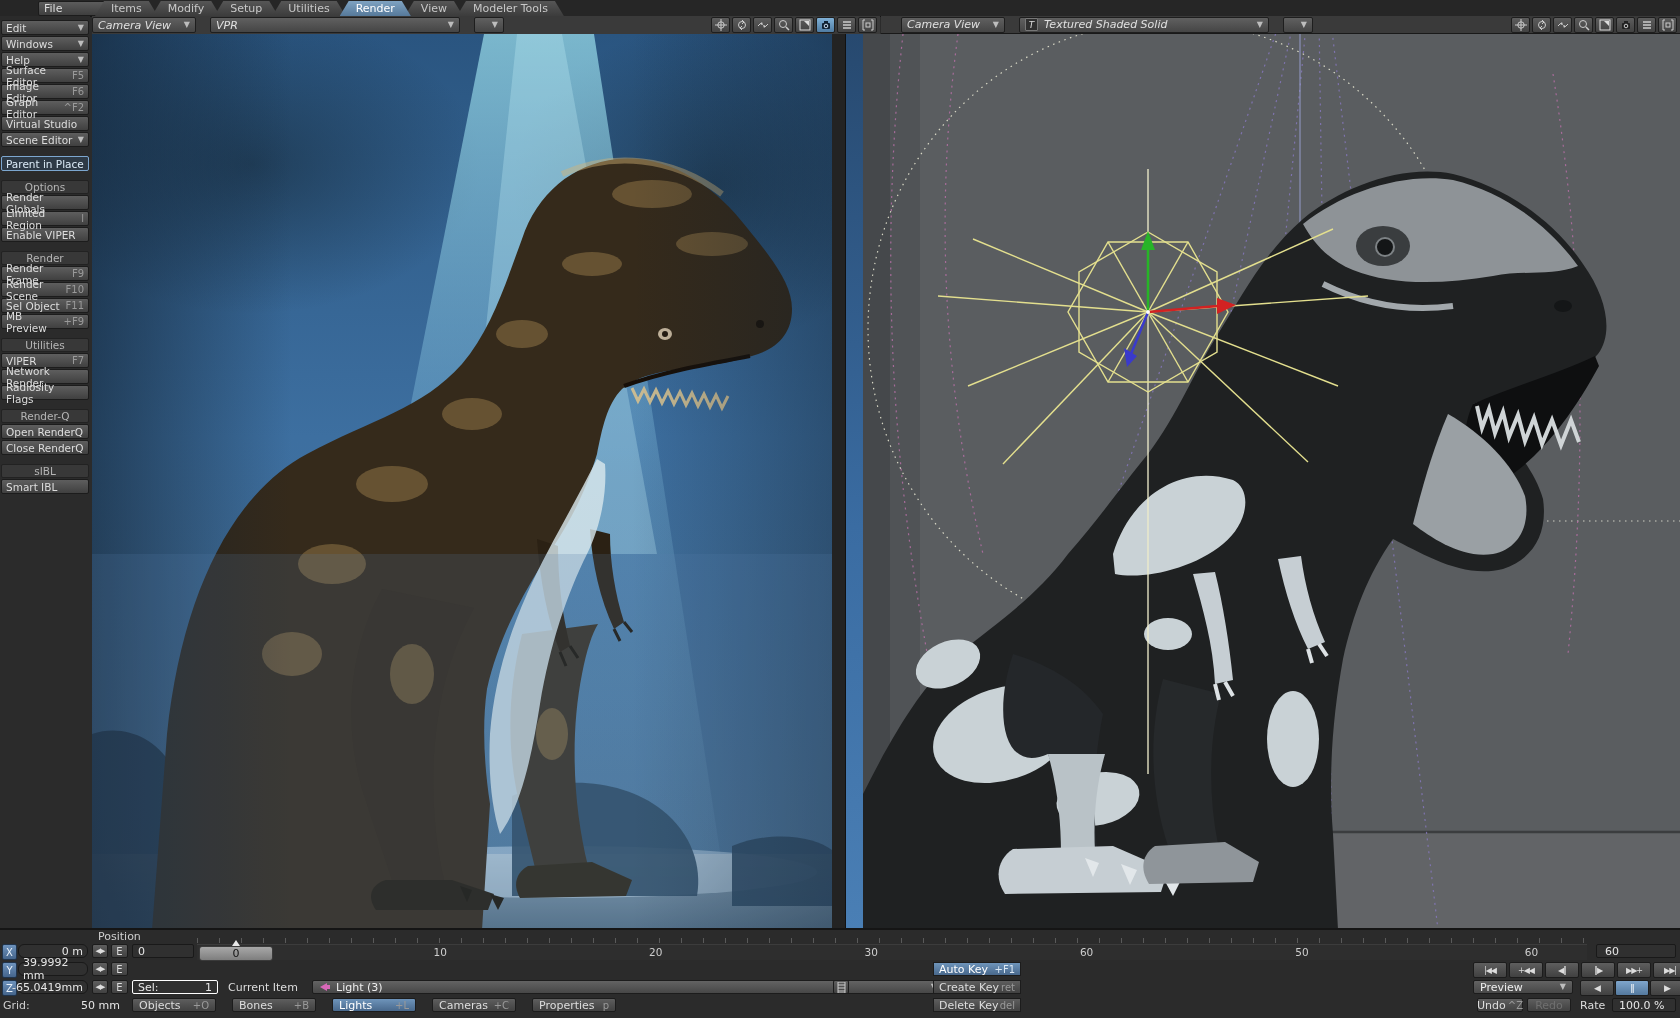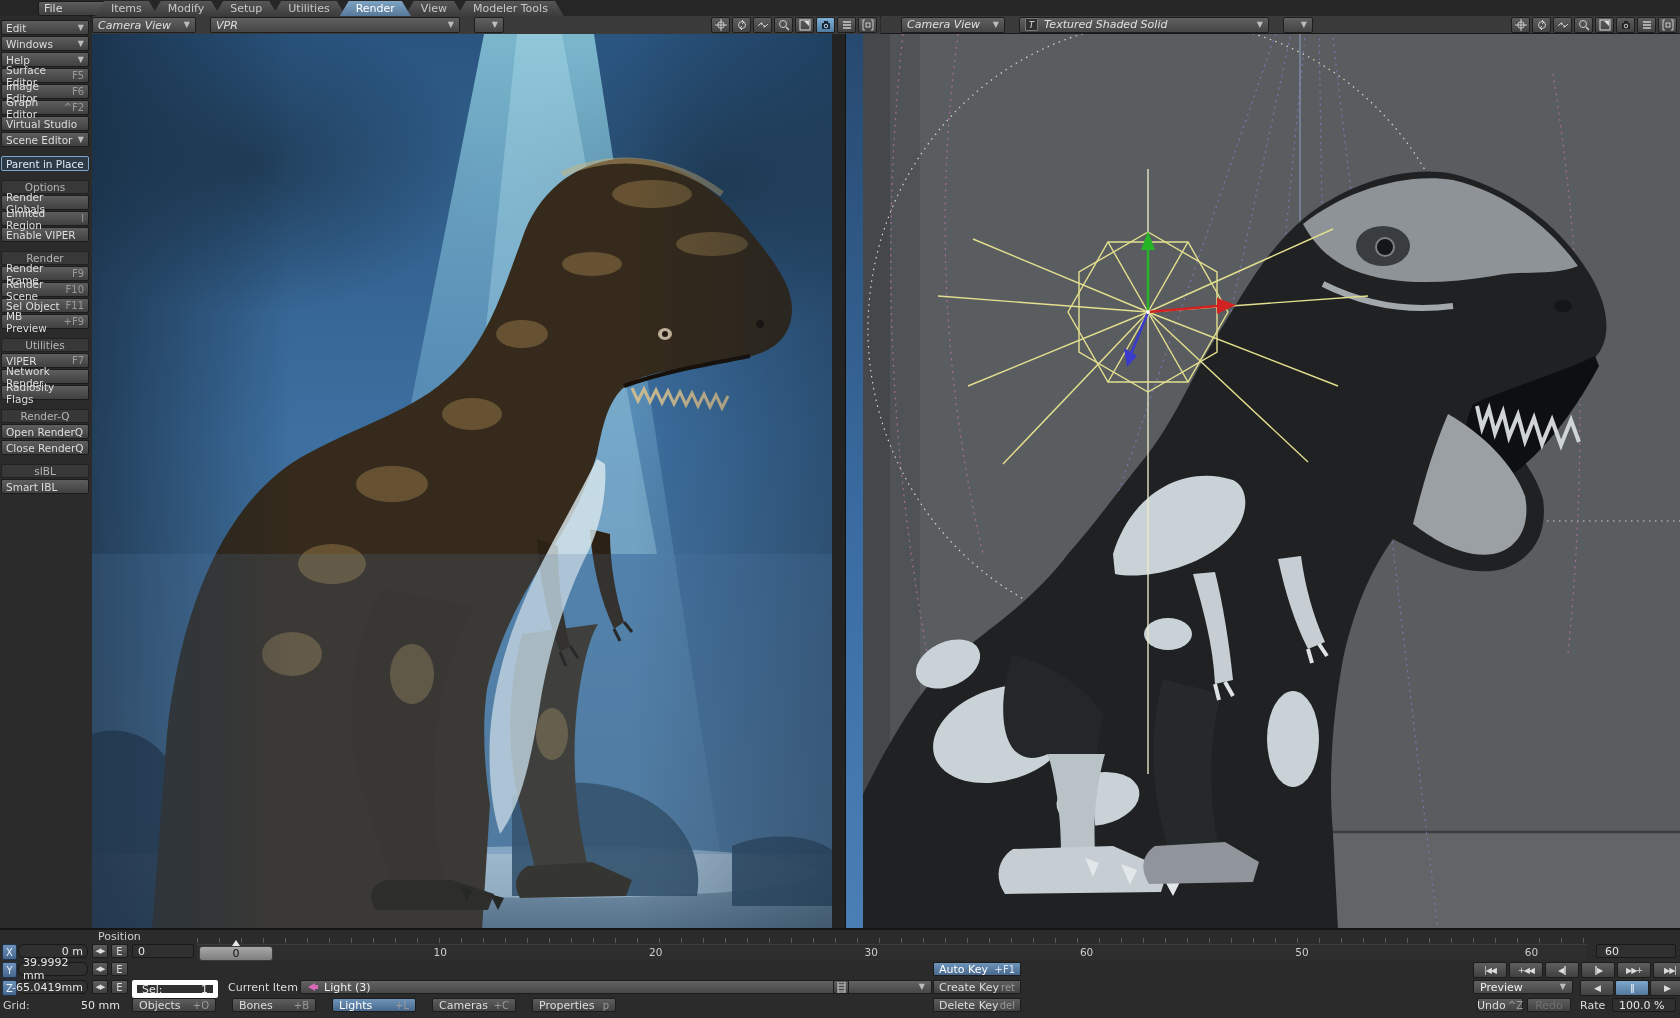--- a/index.html
+++ b/index.html
@@ -74,24 +74,24 @@
       border-right:4px solid transparent;border-bottom:6px solid #e8e8e8;}
   .endframe{position:absolute;left:1596px;top:0;width:80px;height:14px;background:#303030;border:1px solid #191919;border-radius:2px;
       color:#e6e6e6;display:flex;align-items:center;padding:0 8px;box-sizing:border-box;}
   .status-text{position:absolute;left:134px;top:1px;width:760px;color:#e2e2e2;white-space:nowrap;overflow:hidden;}
   .key-btn{position:absolute;left:933px;top:0;width:88px;height:14px;background:linear-gradient(#5e5e5e,#414141);
       border:1px solid #1c1c1c;border-radius:0;display:flex;align-items:center;justify-content:space-between;
       padding:0 5px;box-sizing:border-box;color:#ddd;}
   .key-btn .key{color:#999;font-size:10px;}
   .key-btn.blue{background:linear-gradient(#6e94ba,#48688c);color:#fff;}
   .key-btn.blue .key{color:#dbe8f4;}
-  .sel-box{position:absolute;left:132px;top:0;width:86px;height:14px;background:#303030;border:5px solid #ffffff;border-radius:2px;
+  .sel-box{position:absolute;left:132px;top:0;width:86px;height:14px;background:#303030;border:1px solid #ffffff;border-radius:2px;
       color:#e6e6e6;display:flex;align-items:center;justify-content:space-between;padding:4px 5px;box-sizing:border-box;}
   .cur-label{position:absolute;left:228px;top:1px;color:#dcdcdc;}
-  .light-dd{position:absolute;left:300px;top:0;width:632px;height:14px;background:linear-gradient(#636363,#474747);
+  .light-dd{position:absolute;left:312px;top:0;width:632px;height:14px;background:linear-gradient(#636363,#474747);
       border:1px solid #1c1c1c;border-radius:2px;display:flex;align-items:center;gap:5px;padding:0 6px;box-sizing:border-box;color:#eee;}
   .light-dd .caret{margin-left:auto;}
   .film-btn{left:833px;width:16px;}
   .grid-label{position:absolute;left:3px;top:1px;color:#cfcfcf;}
   .grid-value{position:absolute;left:55px;top:1px;width:65px;text-align:right;color:#e6e6e6;}
   .item-btns{position:absolute;left:132px;top:0;display:flex;gap:16px;}
   .item-btn{height:14px;width:84px;background:linear-gradient(#5e5e5e,#414141);border:1px solid #1c1c1c;border-radius:2px;
       display:flex;align-items:center;justify-content:space-between;padding:0 6px;box-sizing:border-box;color:#ddd;}
   .item-btn .key{color:#999;font-size:10px;}
   .item-btn.blue{background:linear-gradient(#6e94ba,#48688c);color:#fff;}

